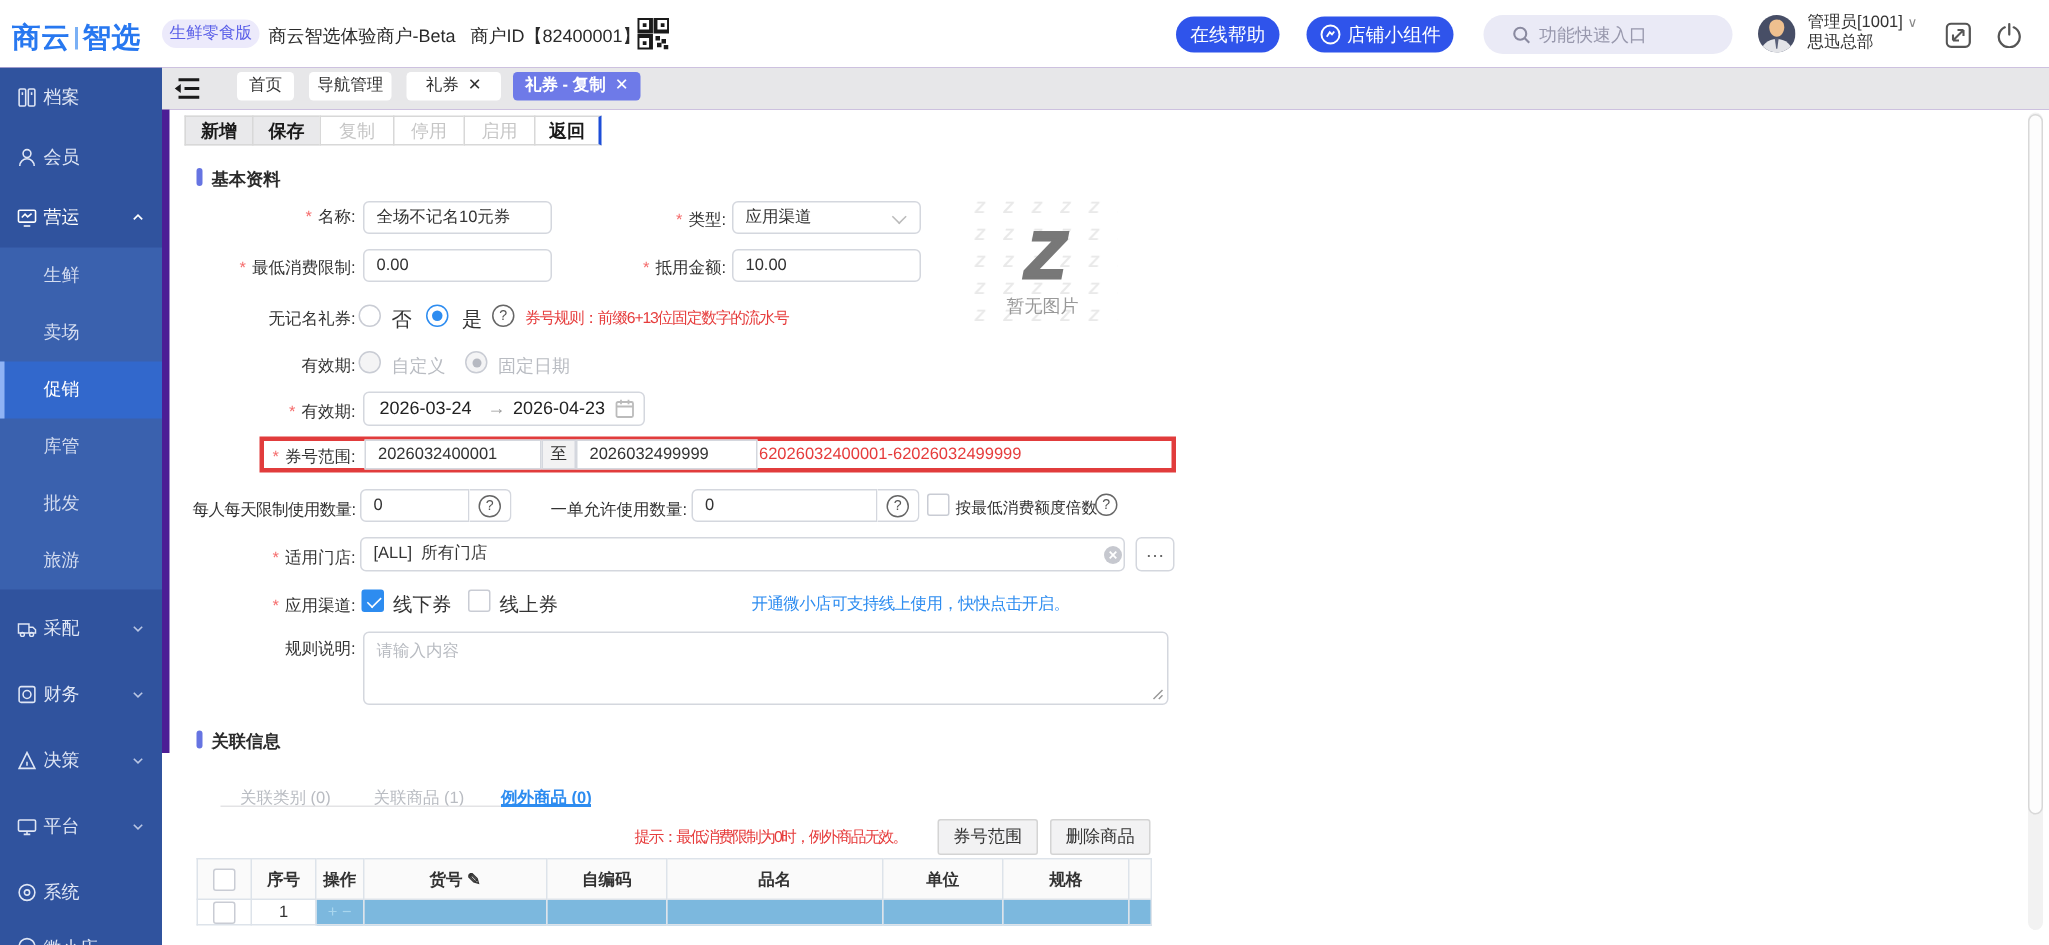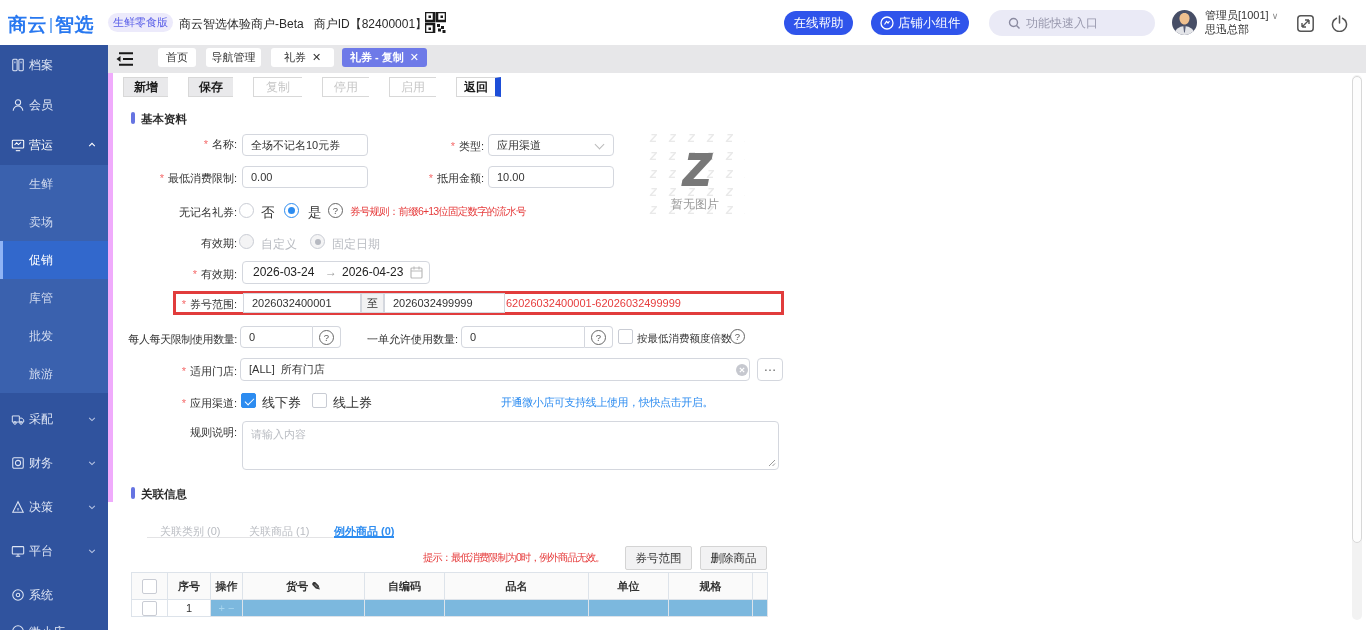--- a/index.html
+++ b/index.html
@@ -1,17 +1,17 @@
 <!DOCTYPE html>
 <html><head>
 <meta charset="utf-8">
 <style>
 * { margin:0; padding:0; box-sizing:border-box; }
 html,body { width:1366px; height:630px; overflow:hidden; font-family:"Liberation Sans",sans-serif; }
-#app { position:relative; width:1366px; height:502px; background:#f0abfc;padding-left:36px; }
+#app { position:relative; width:1366px; height:502px; background:#4c1d95;padding-left:36px; }
 .abs { position:absolute; }
 
 
 #header { position:absolute; left:0; top:0; width:1366px; height:45px; background:#fff; z-index:5; }
 #logo { position:absolute; left:8px; top:12px; font-size:19px; font-weight:bold; color:#2878f0; letter-spacing:0.5px; }
 #logo .bar { display:inline-block; width:2px; height:15px; background:#7ab0f5; margin:0 3px; vertical-align:-2px; }
 #ver-pill { position:absolute; left:108px; top:13px; height:19px; line-height:19px; padding:0 5px; background:#eceafb; color:#5a5fe8; border-radius:10px; font-size:11px; }
 #merch { position:absolute; left:179px; top:16px; font-size:12px; color:#2a2a2a; }
 #hbtn1 { position:absolute; left:784px; top:11px; width:69px; height:24px; background:#2f54eb; color:#fff; border-radius:12px; font-size:12.5px; text-align:center; line-height:24px;font-family:Liberation Serif, serif; }
 #hbtn2 { position:absolute; left:871px; top:11px; width:98px; height:24px; background:#2f54eb; color:#fff; border-radius:12px; font-size:12.5px; line-height:24px; }
@@ -32,24 +32,24 @@
 
 
 #tabstrip { position:absolute; left:108px; top:45px; width:1258px; height:28px; background:#e7e7e9; }
 .ttab { position:absolute; top:3px; height:19px; line-height:19px; background:#fff; border-radius:3px; font-size:11px; color:#333; text-align:center; }
 .ttab.act { background:#6e7ae8; color:#fff; font-weight:bold; }
 .ttab .x { margin-left:6px; font-size:11px; font-weight:normal; }
 
 
 #card { position:absolute; left:113px; top:73px; width:1253px; height:551px; background:#fff; }
 
-#toolbar { position:absolute; left:10px; top:4px; height:20px; display:flex;gap:20px; }
+#toolbar { position:absolute; left:10px; top:4px; height:20px; display:flex; }
 .tbtn { height:20px; line-height:18px; padding:0; text-align:center; font-size:12px; font-weight:bold; color:#1a1a1a; background:#e9e9eb; border:1px solid #d8d8d8; border-right:none; }
 .tbtn.dis { background:#fff; color:#c6c6c6; font-weight:normal; }
-.tbtn:last-child { border-right:6px solid #1d4ed8; }
+.tbtn:last-child { border-right:2px solid #1d4ed8; }
 .sect { position:absolute; left:18px; font-size:11.5px; font-weight:bold; color:#2b2b2b; }
 .sect::before { content:""; position:absolute; left:0; top:0px; width:4px; height:12px; background:#6674e2; border-radius:2px; }
 .sect span { margin-left:10px; }
 
 
 .flabel { position:absolute; font-size:11px; color:#333; text-align:right; white-space:nowrap; }
 .flabel .red { color:#f56c6c; margin-right:4px; }
 .finput { position:absolute; border:1px solid #d4d7de; border-radius:4px; background:#fff; font-size:11px; color:#333; line-height:20px; padding-left:8px; white-space:nowrap; }
 .chev { position:absolute; width:7px; height:7px; border-right:1.5px solid #bbb; border-bottom:1.5px solid #bbb; transform:rotate(45deg); }
 .radio { position:absolute; width:15px; height:15px; border:1px solid #c9ccd4; border-radius:50%; background:#fff; }

